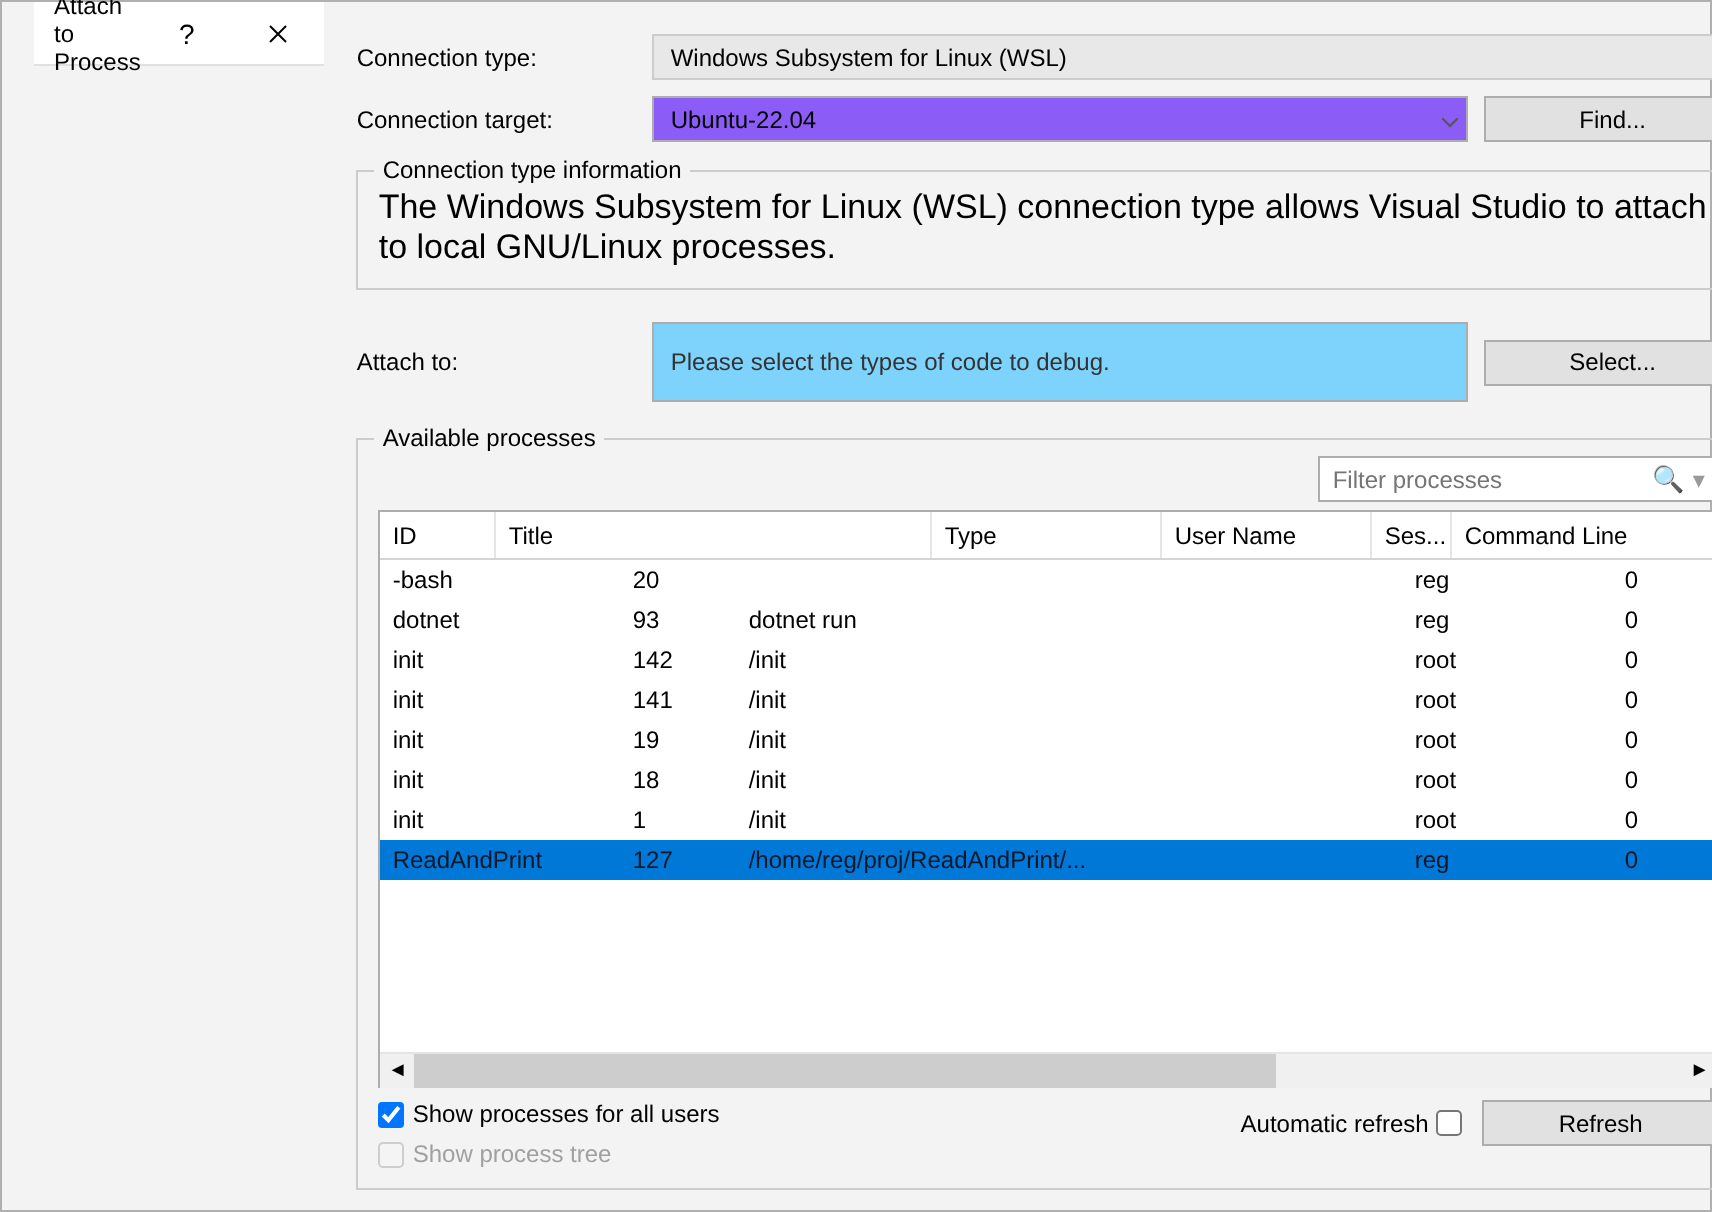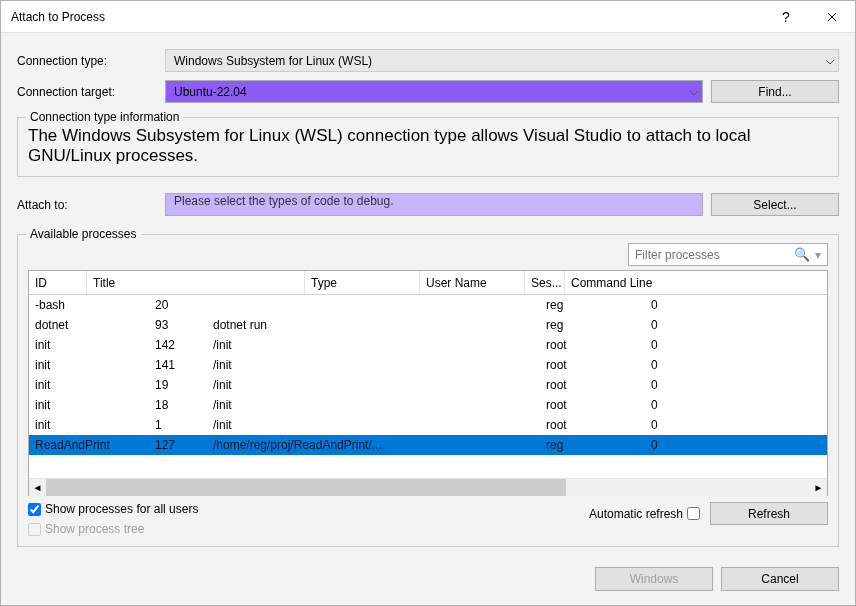--- a/index.html
+++ b/index.html
@@ -1,32 +1,32 @@
 <!DOCTYPE html>
 <html><head>
 <meta charset="utf-8">
 <style>
 * { box-sizing: border-box; margin: 0; padding: 0; }
 body { font-family: "Segoe UI", Tahoma, sans-serif; font-size: 12px; color: #000; background: #fff; }
-.window { width: 856px; height: 606px; border: 1px solid #b0b0b0; background: #f3f3f3; display: flex; flex-direction: column; }
+.window { width: 856px; height: 606px; border: 1px solid #b0b0b0; background: #f3f3f3; display: flex; flex-direction: row; padding-left: 16px; }
 .titlebar { height: 32px; display: flex; align-items: center; background: #fff; border-bottom: 1px solid #e0e0e0; }
 .titlebar-title { padding-left: 10px; flex: 1; font-size: 12px; }
 .titlebar-btn { width: 46px; height: 32px; display: flex; align-items: center; justify-content: center; font-size: 14px; cursor: pointer; }
 .body { flex: 1; padding: 16px 16px 10px 16px; display: flex; flex-direction: column; gap: 8px; }
 .row { display: flex; align-items: center; gap: 8px; }
 .label-col { width: 140px; }
 .combo { flex: 1; height: 23px; background: #e8e8e8; border: 1px solid #ccc; display: flex; align-items: center; padding: 0 8px; position: relative; }
 .combo-editable { background: #8b5cf6; border: 1px solid #adadad; }
 .combo-arrow { position: absolute; right: 4px; top: 50%; transform: translateY(-50%); }
 .btn { height: 23px; min-width: 110px; background: #e1e1e1; border: 1px solid #adadad; cursor: pointer; font-family: inherit; font-size: 12px; }
 .btn:disabled { color: #a0a0a0; }
 .fieldset { border: 1px solid #ccc; padding: 8px 10px 10px 10px; position: relative; margin-top: 6px; }
 .fieldset-legend { position: absolute; top: -8px; left: 8px; background: #f3f3f3; padding: 0 4px; font-size: 12px; }
 .info-text { font-size: 17px; }
-.attach-to-field { flex: 1; height: 23px; background: #c4b5fd; border: 1px solid #adadad; display: flex; padding: 0 8px; color: #333; }
+.attach-to-field { flex: 1; height: 40px; background: #7dd3fc; border: 1px solid #adadad; display: flex; align-items: center; padding: 0 8px; color: #333; }
 .processes-box { flex: 1; display: flex; flex-direction: column; }
 .filter-row { display: flex; justify-content: flex-end; margin-bottom: 4px; }
 .filter { width: 200px; height: 23px; border: 1px solid #adadad; background: #fff; display: flex; align-items: center; padding: 0 6px; gap: 4px; position: relative; }
 .filter input { border: none; outline: none; flex: 1; font-family: Liberation Sans, sans-serif; font-size: 12px; }
 .filter-icon { font-size: 13px; }
 .table-wrap { flex: 1; border: 1px solid #adadad; background: #fff; display: flex; flex-direction: column; }
 .thead { display: flex; background: #fff; border-bottom: 1px solid #d4d4d4; height: 24px; }
 .th { border-right: 1px solid #e5e5e5; padding: 4px 6px; font-size: 12px; display: flex; align-items: center; position: relative; }
 .th-sort { font-size: 9px; position: absolute; top: -1px; left: 50%; transform: translateX(-50%); }
 .tbody { flex: 1; overflow: hidden; }

